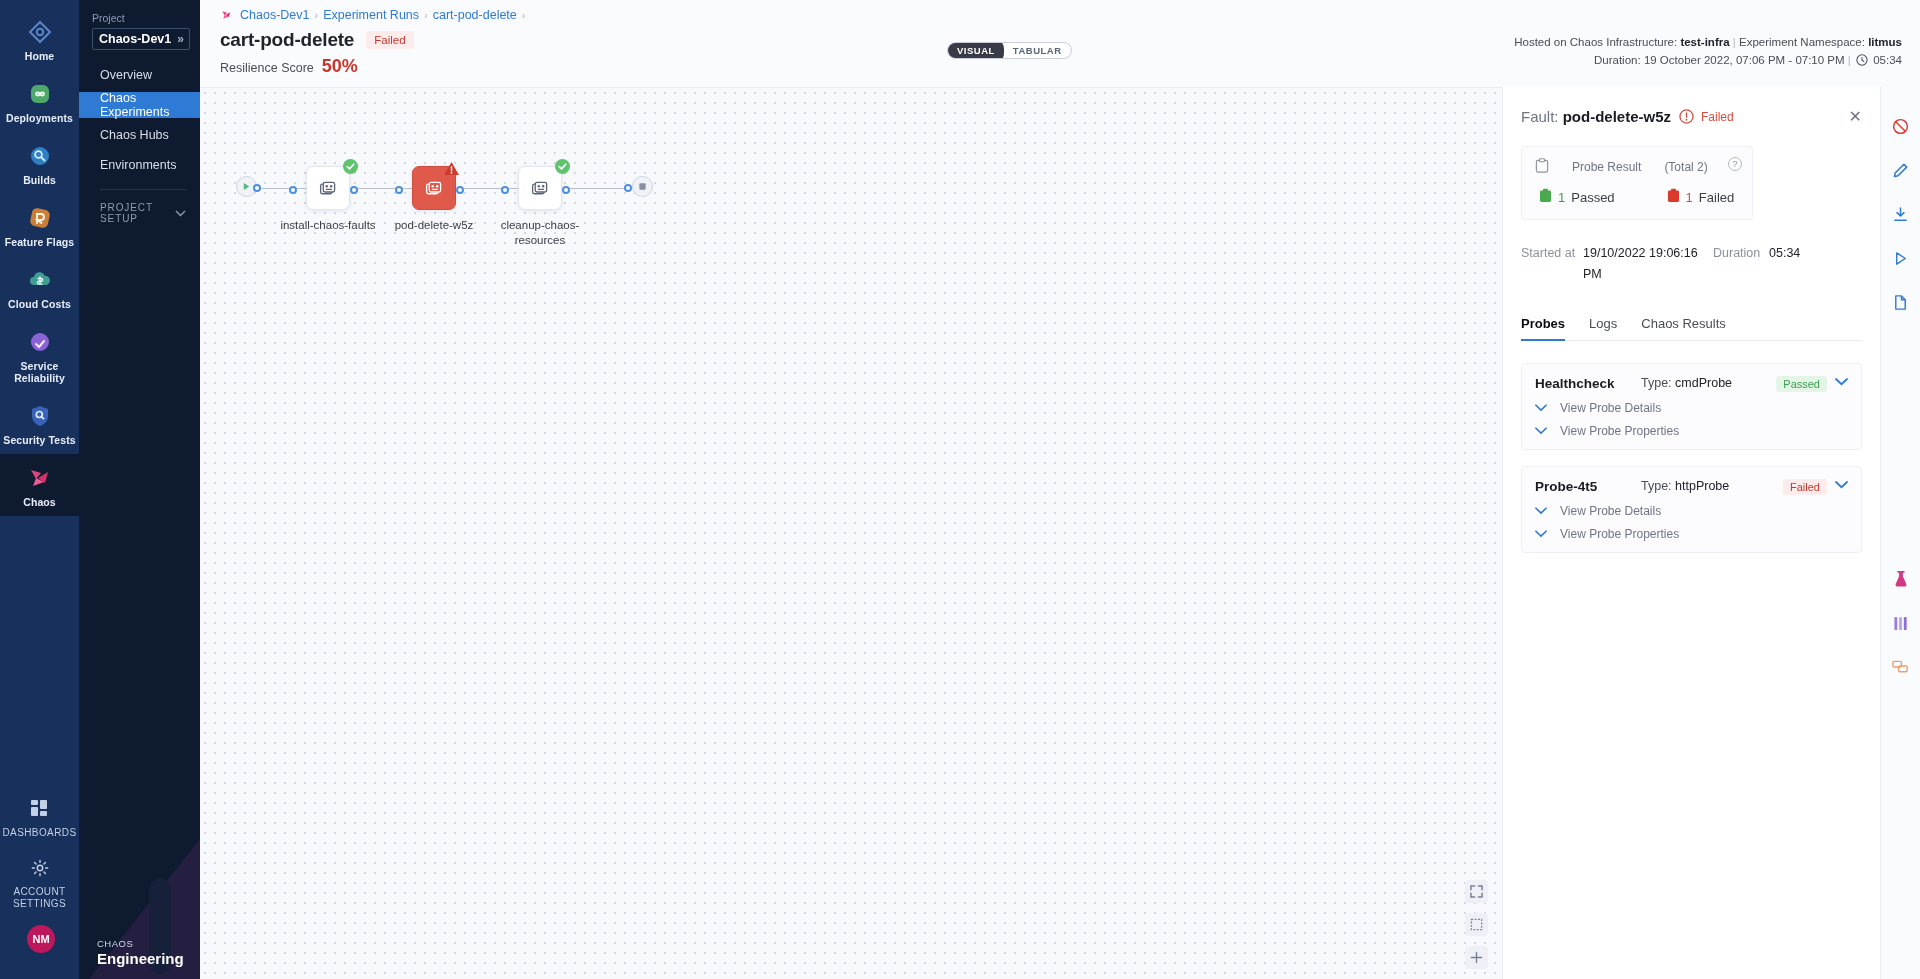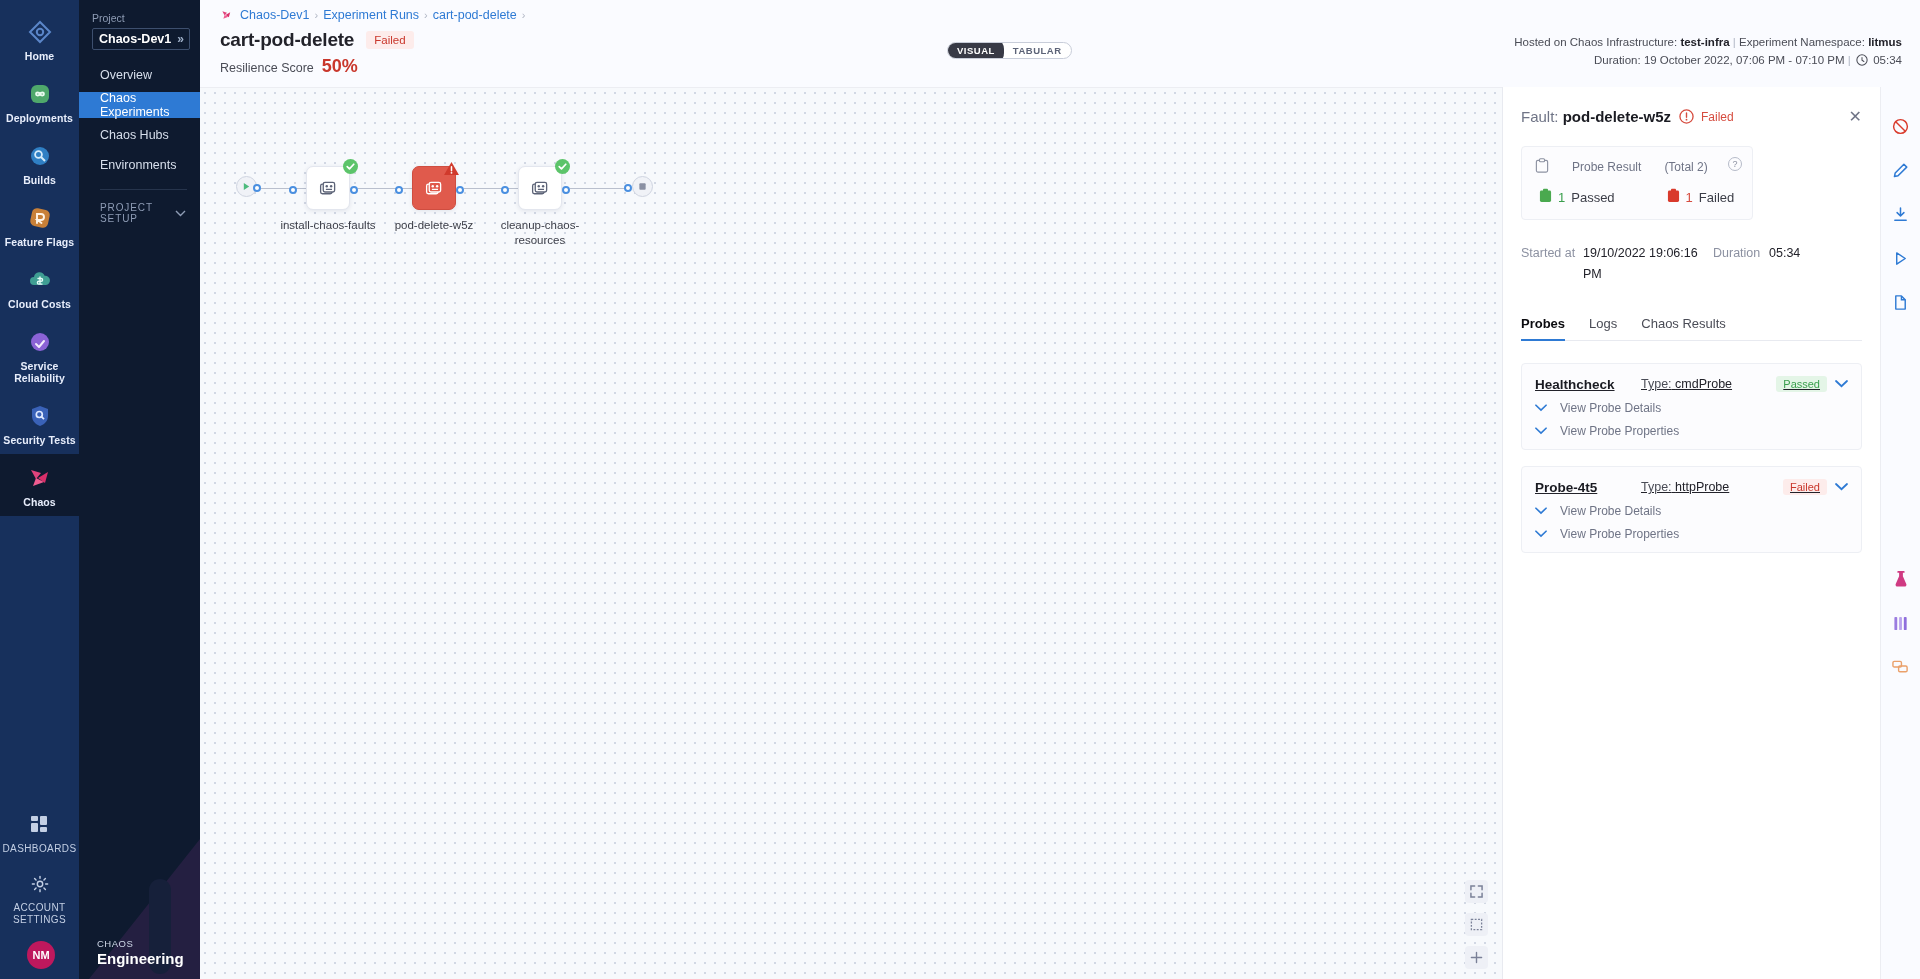--- a/index.html
+++ b/index.html
@@ -20,21 +20,21 @@
     position:relative; flex:none;
   }
   .rail-top { width:100%; padding-top:8px; }
   .rail-item {
     width:79px; padding:9px 2px 8px; text-align:center;
     color:#e8eefc; cursor:pointer;
   }
   .rail-item.active { background:#0e1a2f; }
   .rail-ico { height:30px; display:flex; align-items:center; justify-content:center; margin-bottom:3px; }
   .rail-lbl { font-size:10.5px; line-height:12px; font-weight:bold; letter-spacing:.1px; }
-  .rail-bottom { position:absolute; bottom:0; left:0; width:82px; padding-bottom:10px; }
+  .rail-bottom { position:absolute; bottom:0; left:0; width:82px; padding-bottom:26px; }
   .rail-sub { width:79px; text-align:center; color:#c3cfe4; padding:7px 2px; cursor:pointer;}
   .rail-sub .rail-lbl { font-weight:normal; font-size:10px; letter-spacing:.4px; }
   .avatar {
     width:28px;height:28px;border-radius:50%;background:#be185d;color:#fff;
     font-size:11px;font-weight:bold;display:flex;align-items:center;justify-content:center;
     margin:8px auto 0;
   }
 
   
   .pnav {
@@ -158,21 +158,21 @@
   .tval { color:#22222a; width:130px; flex:none; }
   .tlbl2 { color:#8c91a1; width:56px; flex:none; }
 
   .tabs { margin-top:31px; display:flex; gap:24px; border-bottom:1px solid #e8eaf0; }
   .tab { font-size:13px; color:#4a4c56; padding-bottom:9px; cursor:pointer; position:relative; }
   .tab.on { color:#0b0b0f; font-weight:bold; }
   .tab.on::after { content:""; position:absolute; left:0; right:0; bottom:-1px; height:2px; background:#2e7ad4; }
 
   .plist { margin-top:22px; }
   .pitem { border:1px solid #edeff4; border-radius:4px; background:#fcfcfe; padding:12px 13px 11px; margin-bottom:16px; }
-  .pi-head { display:flex; align-items:center;text-decoration:underline; }
+  .pi-head { display:flex; align-items:flex-start; }
   .pi-name { font-size:13.5px; font-weight:bold; color:#1a1b22; width:106px; }
   .pi-type { font-size:12.5px; color:#4a4c56; flex:1; }
   .pi-type b { font-weight:normal; color:#22222a; }
   .pi-badge { font-size:11px; padding:2px 7px; border-radius:3px; margin-right:8px; }
   .pi-badge.pass { background:#e4f5e7; color:#3a9e4d; }
   .pi-badge.fail { background:#fdeceb; color:#c9372c; }
   .chev { color:#2e7ad4; font-size:11px; cursor:pointer; }
   .pi-link { display:flex; align-items:flex-start; gap:13px; margin-top:9px; font-size:12px; color:#6f7486; cursor:pointer; }
 
   

